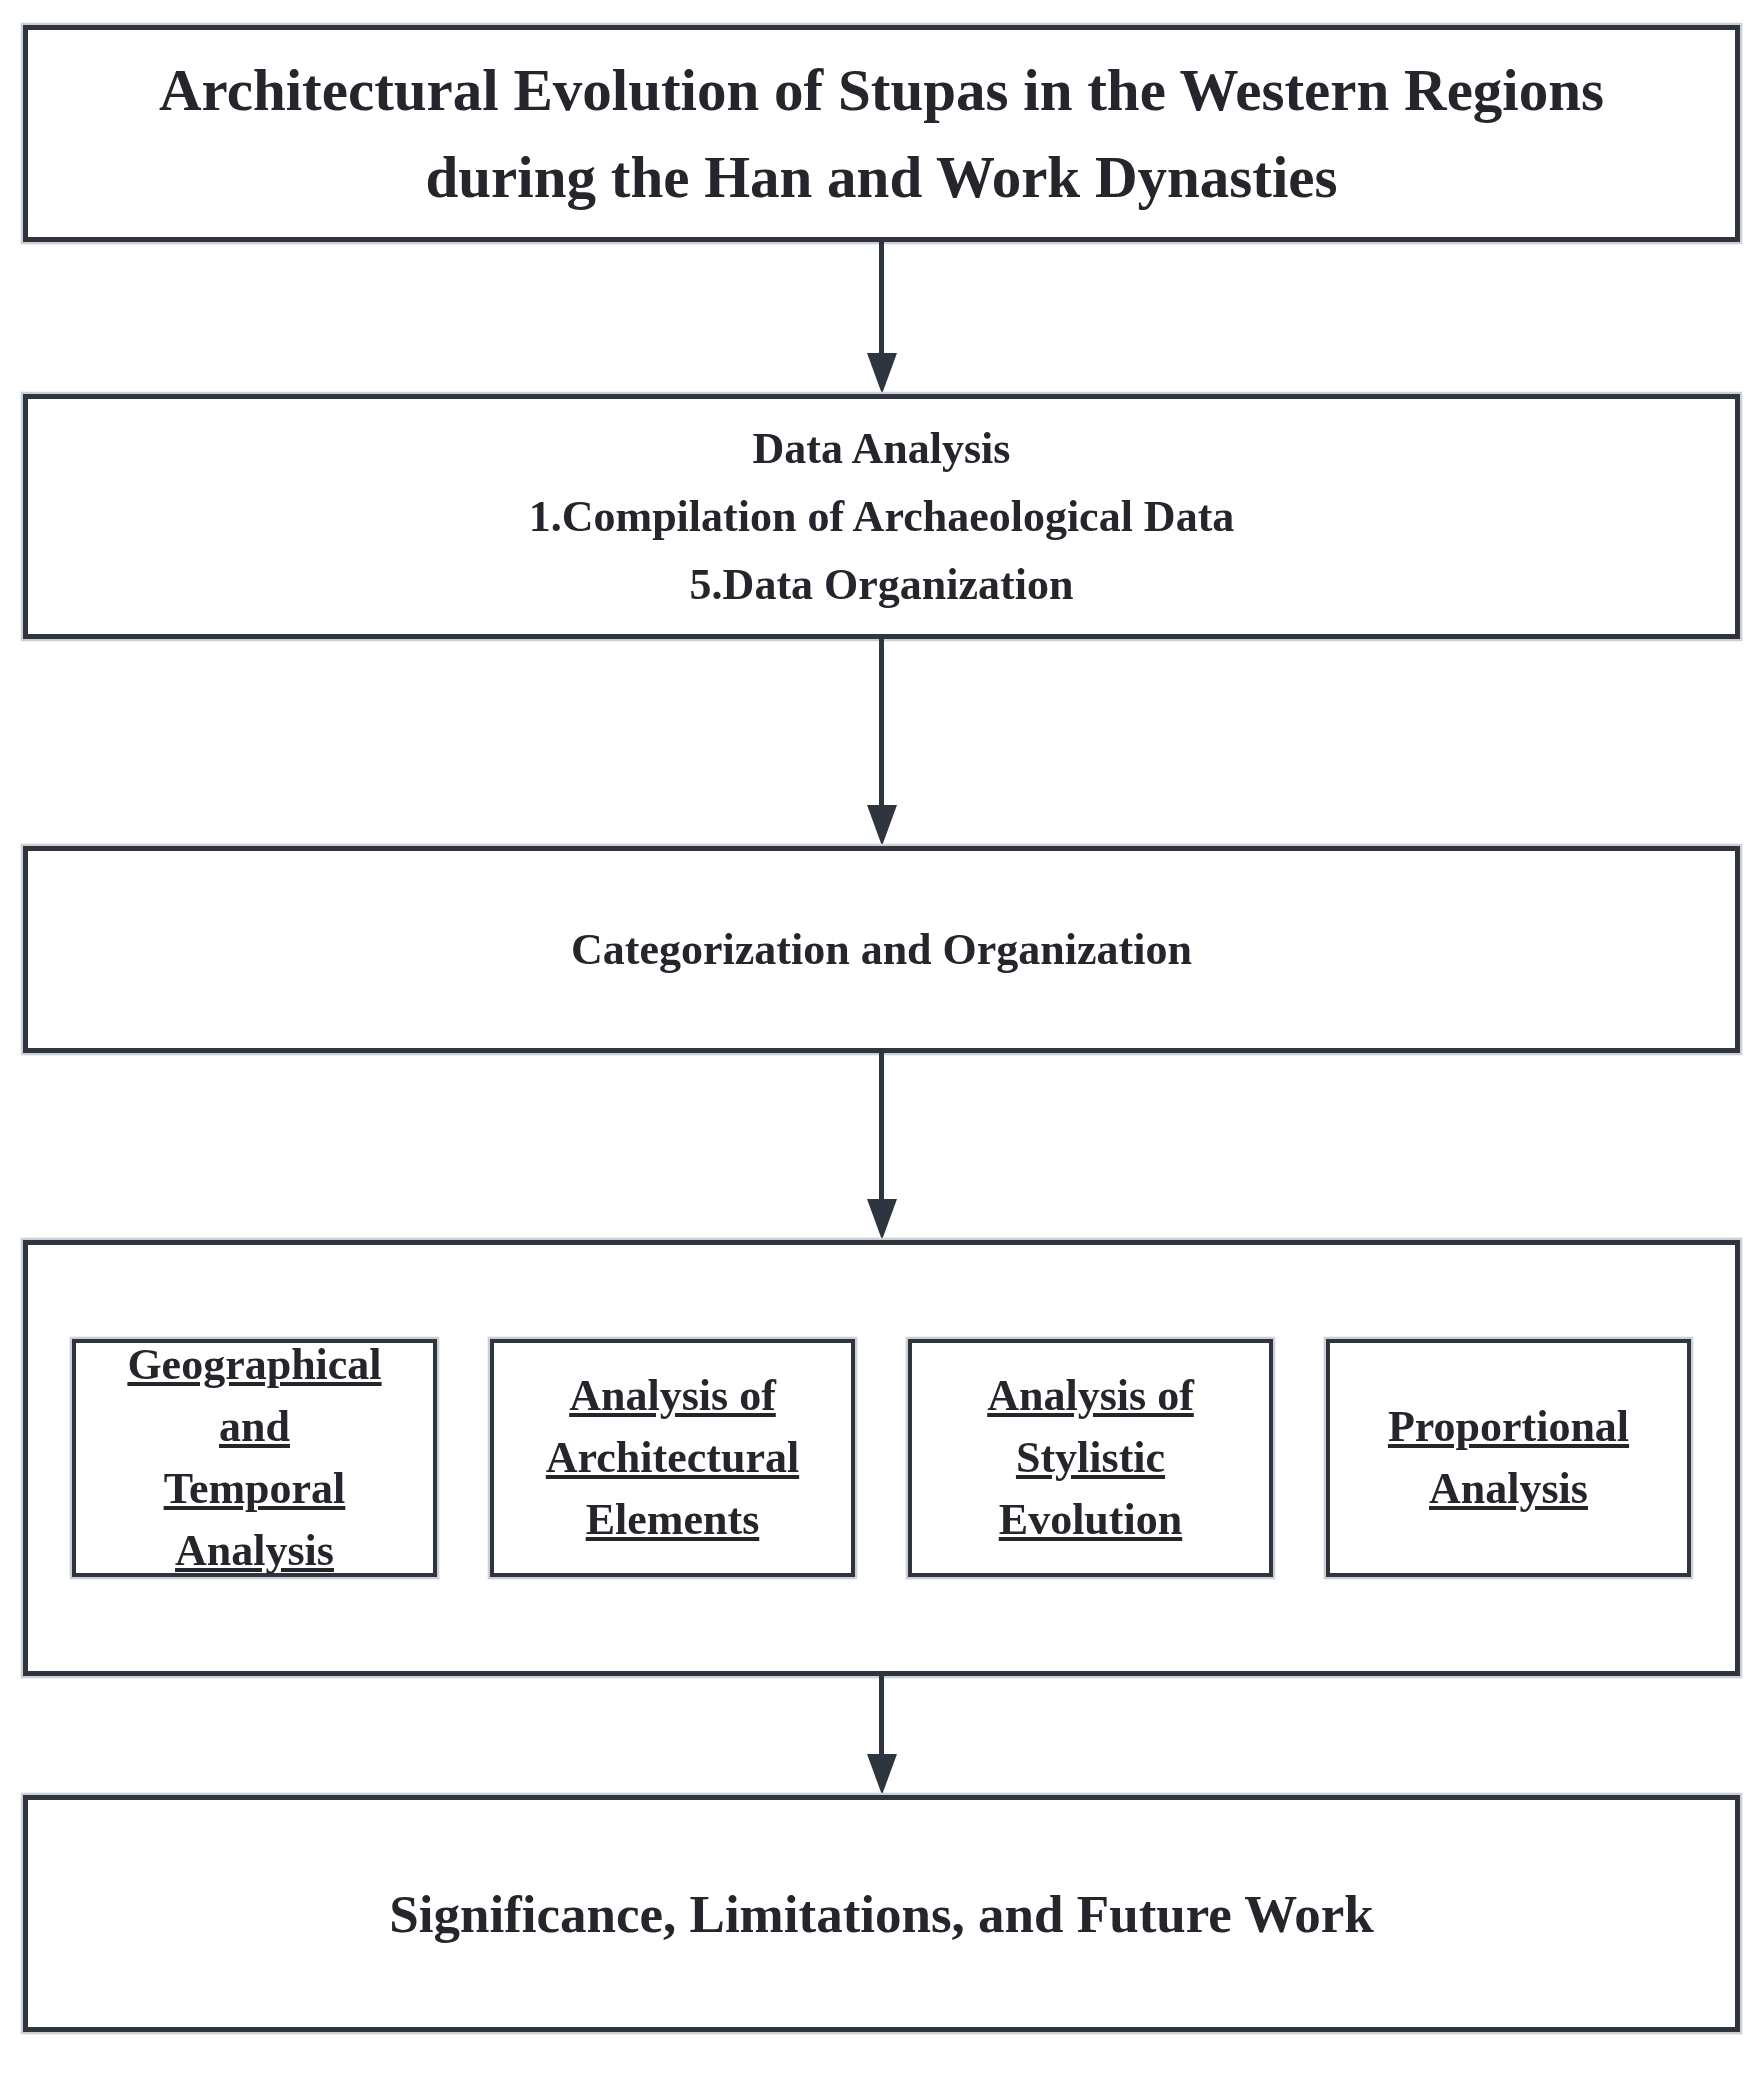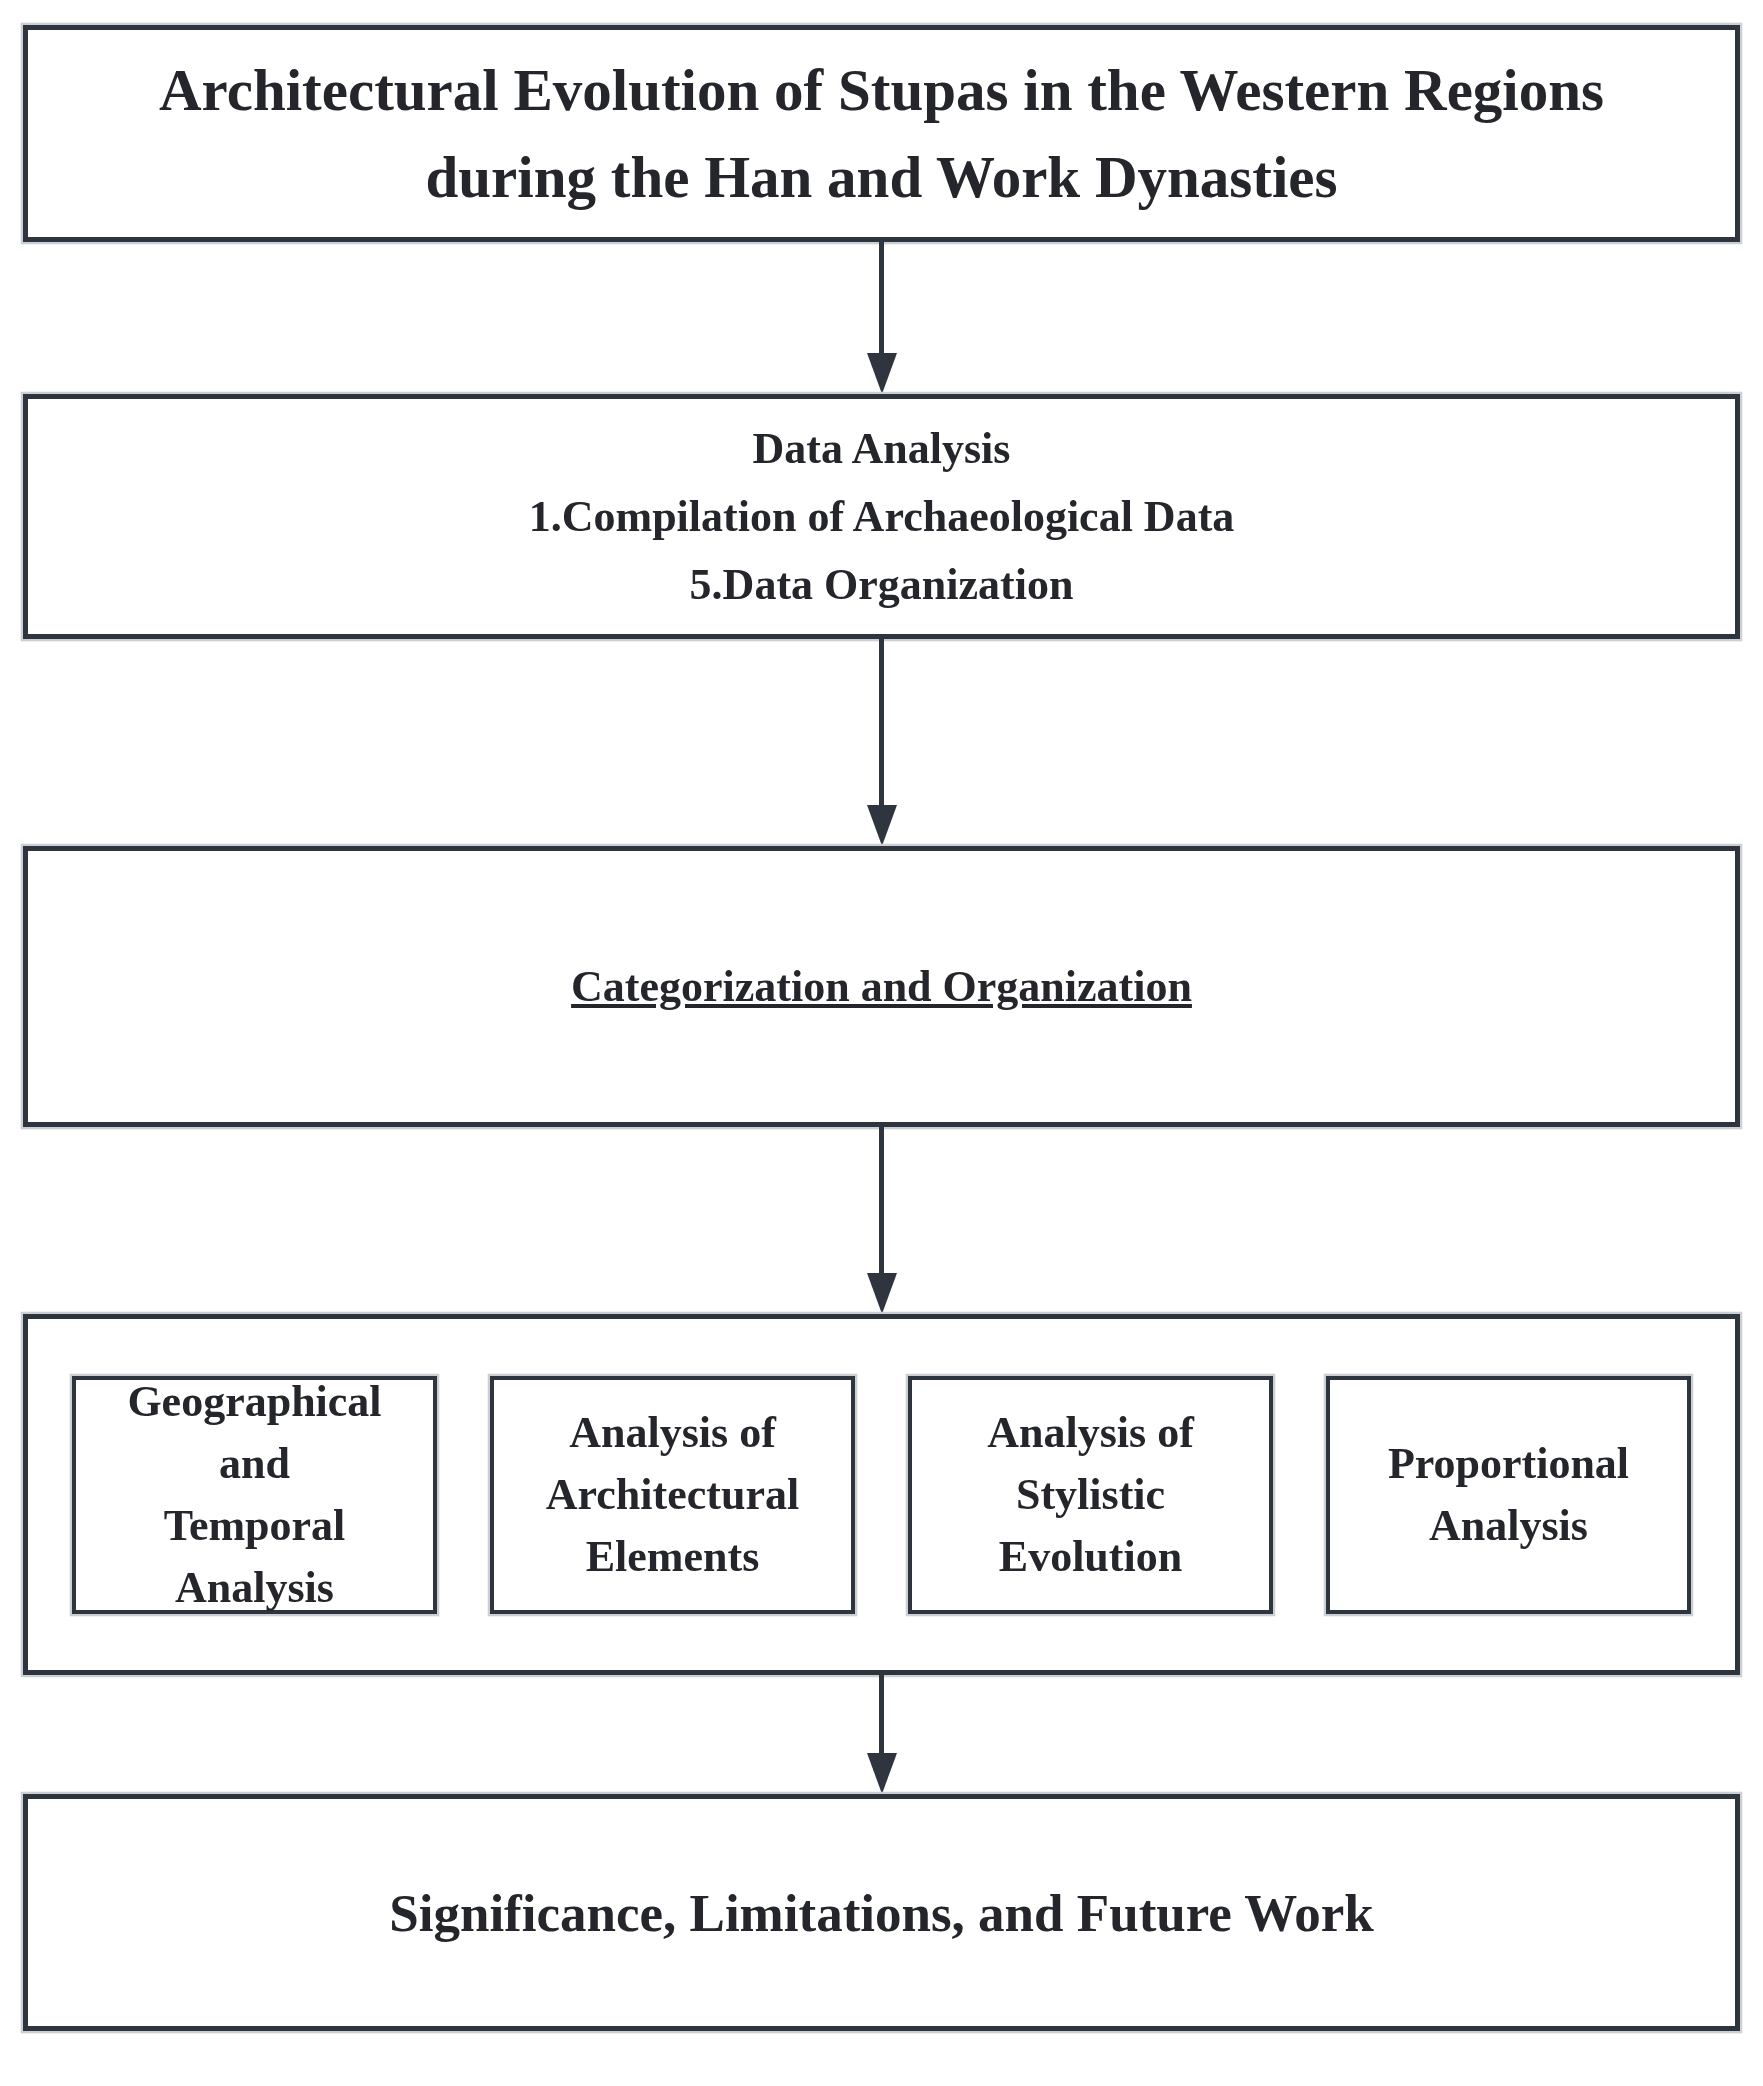--- a/index.html
+++ b/index.html
@@ -63,29 +63,30 @@
     border-top: 41px solid var(--border-color);
   }
   .arrow-1 { height: 152px; }
   .arrow-2 { height: 207px; }
   .arrow-3 { height: 187px; }
   .arrow-4 { height: 119px; }
 
   .data-analysis-box { height: 245px; }
   .data-analysis-box .box-text { font-size: 44px; line-height: 68px; }
 
-  .categorization-box { height: 281px; padding: 0 18.7px; text-decoration: underline; }
+  .categorization-box { height: 207px; padding: 0 18.7px; }
   .categorization-box .box-text { font-size: 44px; line-height: 69px; }
 
   .analysis-group-box {
-    height: 361px;
+    height: 436px;
     flex-direction: row;
     justify-content: center;
     align-items: center;
     gap: 53px;
+    text-decoration: underline;
   }
   .sub-box {
     width: 365px;
     height: 238px;
     border: 4.7px solid var(--border-color);
     box-shadow: 0 0 0 2.3px var(--halo-color);
     background: var(--bg-color);
     display: flex;
     align-items: center;
     justify-content: center;

